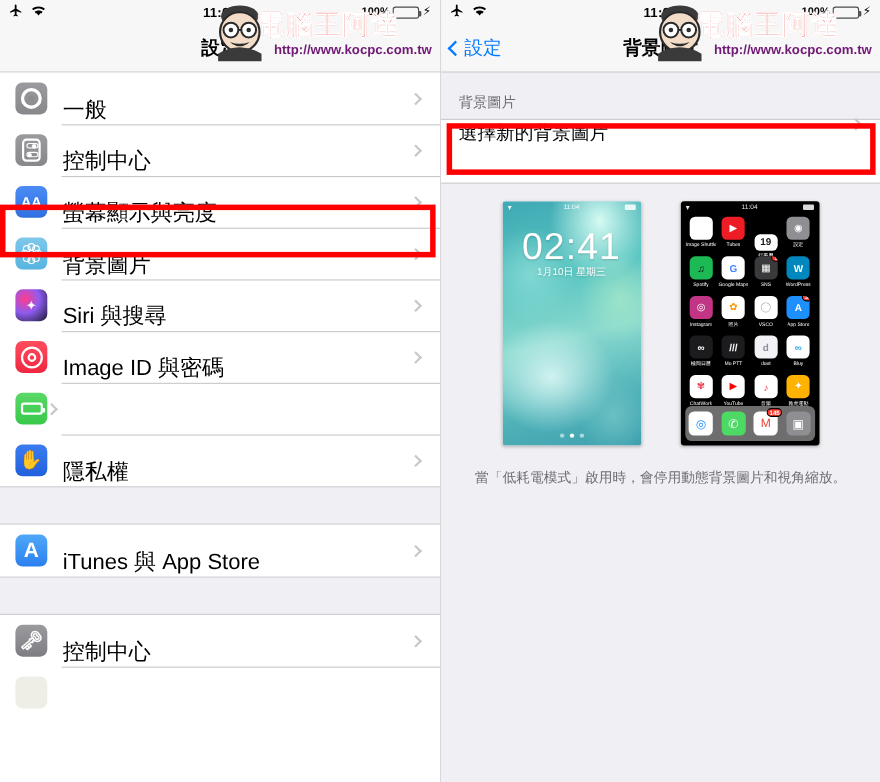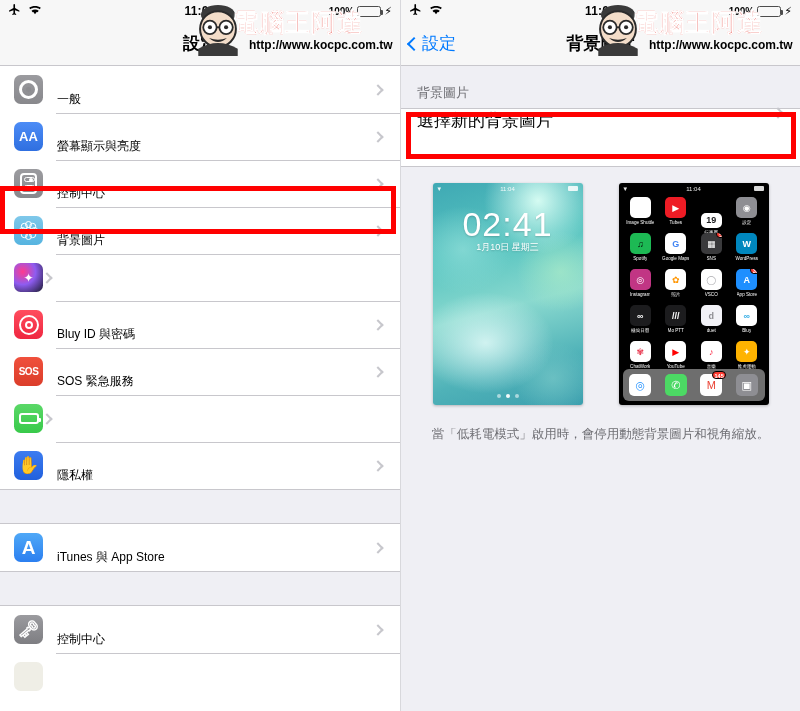--- a/index.html
+++ b/index.html
@@ -40,28 +40,28 @@
     font-size: 17px; font-weight: bold; color: #000;
   }
   .back-btn { display: flex; align-items: center; gap: 3px; color: #007aff; font-size: 17px; z-index: 4; cursor: pointer; }
   .chev-back { display:inline-block; width: 10px; height: 10px; border-left: 2.4px solid #007aff; border-bottom: 2.4px solid #007aff; transform: rotate(45deg); }
 
   
   .watermark { position: absolute; top: 0; right: 0; width: 215px; height: 58px; z-index: 6; pointer-events: none; }
   .wm-face { position: absolute; left: 6px; top: 4px; width: 54px; height: 52px; }
   .wm-text { position: absolute; left: 48px; top: 6px; font-size: 25px; font-weight: bold; color: #e2231a; letter-spacing: 1px;
              -webkit-text-stroke: 0.6px #fff; text-shadow: 0 0 2px #fff; }
-  .wm-url { position: absolute; left: 64px; top: 38px; font-size: 12px; font-weight: bold; color: #000000; }
+  .wm-url { position: absolute; left: 64px; top: 38px; font-size: 12px; font-weight: bold; color: #701a75; }
 
   
   .list { background: #fff; }
   .gap { height: 35px; background: #efeff4; border-top: 1px solid #c8c7cc; border-bottom: 1px solid #c8c7cc; }
   .row { position: relative; display: flex; align-items: center; height: 47px; background: #fff; padding-left: 14px; cursor: pointer; }
   .row + .row::before { content:""; position:absolute; left: 56px; right: 0; top: 0; height: 1px; background: #c8c7cc; }
-  .row-label { font-size: 12px; color: #000; margin-left: 14px; flex: 1; margin-top: 19px; }
+  .row-label { font-size: 20px; color: #000; margin-left: 14px; flex: 1; margin-top: 19px; }
   .chev { width: 8px; height: 8px; border-right: 2px solid #c7c7cc; border-top: 2px solid #c7c7cc; transform: rotate(45deg); margin-right: 18px; }
 
   .app-icon { width: 29px; height: 29px; border-radius: 6.5px; display: flex; align-items: center; justify-content: center;
               font-size: 12px; font-weight: bold; color: #fff; flex: 0 0 29px; overflow: hidden; position: relative; }
 
   
   .ic-gear { background: linear-gradient(#9b9b9f,#88888c); }
   .ic-control { background: linear-gradient(#9b9b9f,#88888c); }
   .ic-display { background: linear-gradient(#4c8cf6,#2f6fe0); font-size: 13px; }
   .ic-wallpaper { background: linear-gradient(#7fc8ea,#56b4e0); }
@@ -99,21 +99,21 @@
   
   .hl { position: absolute; border: 5px solid #ff0000; pointer-events: none; z-index: 5; }
 
   
   .sec-header { padding: 18px 0 6px 16px; font-size: 13px; color: #6d6d72; background: #efeff4; }
   .r-row { position: relative; display:flex; align-items:flex-start; height: 59px; background:#fff;
            border-top: 1px solid #c8c7cc; border-bottom: 1px solid #c8c7cc; padding-left: 16px; cursor: pointer; }
   .r-row-label { font-size: 17px; color:#000; flex:1; }
   .previews { display:flex; justify-content:center; gap: 36px; padding: 16px 0 12px; background:#efeff4; }
 
-  .prev { width: 150px; height: 222px; border-radius: 3px; overflow: hidden; position: relative;
+  .prev { width: 126px; height: 222px; border-radius: 3px; overflow: hidden; position: relative;
           box-shadow: 0 1px 3px rgba(0,0,0,.25); }
   .prev-lock {
     background:
       radial-gradient(ellipse 60% 40% at 70% 8%, rgba(220,255,245,.95), rgba(220,255,245,0) 60%),
       radial-gradient(ellipse 50% 30% at 20% 30%, rgba(140,220,215,.8), rgba(140,220,215,0) 65%),
       radial-gradient(ellipse 45% 28% at 85% 40%, rgba(170,235,200,.7), rgba(170,235,200,0) 65%),
       radial-gradient(ellipse 70% 35% at 35% 72%, rgba(225,250,248,.85), rgba(225,250,248,0) 65%),
       radial-gradient(ellipse 40% 25% at 80% 88%, rgba(120,200,200,.7), rgba(120,200,200,0) 65%),
       linear-gradient(165deg, #3fa9b4 0%, #57c4c0 30%, #8ad9cf 55%, #4fb2b8 80%, #3c9fae 100%);
   }
@@ -197,32 +197,32 @@
     <div class="list">
 
       <div class="row">
         <span class="app-icon ic-gear">
             <span class="gear-glyph"></span>
           </span>
         <span class="row-label">一般</span>
         <span class="chev"></span>
       </div>
       <div class="row">
-        <span class="app-icon ic-display">AA</span>
-        <span class="row-label">螢幕顯示與亮度</span>
-        <span class="chev"></span>
-      </div>
-      <div class="row">
         <span class="app-icon ic-control">
             <span class="ctrl-glyph">
               <i class="t"></i>
               <i class="b"></i>
             </span>
           </span>
         <span class="row-label">控制中心</span>
+        <span class="chev"></span>
+      </div>
+      <div class="row">
+        <span class="app-icon ic-display">AA</span>
+        <span class="row-label">螢幕顯示與亮度</span>
         <span class="chev"></span>
       </div>
       <div class="row">
         <span class="app-icon ic-wallpaper">
           <span class="flower">
             <span style="transform:translate(0,-6px)"></span>
               <span style="transform:translate(4.2px,-4.2px)"></span>
             <span style="transform:translate(6px,0)"></span>
               <span style="transform:translate(4.2px,4.2px)"></span>
             <span style="transform:translate(0,6px)"></span>
@@ -230,32 +230,28 @@
             <span style="transform:translate(-6px,0)"></span>
               <span style="transform:translate(-4.2px,-4.2px)"></span>
             <span></span>
           </span>
         </span>
         <span class="row-label">背景圖片</span>
         <span class="chev"></span>
       </div>
       <div class="row">
         <span class="app-icon ic-siri">✦</span>
+        <span class="row-label">Siri 與搜尋</span>
         <span class="chev"></span>
       </div>
       <div class="row">
         <span class="app-icon ic-touchid">
             <span class="touch-glyph"></span>
           </span>
-        <span class="row-label">Bluy ID 與密碼</span>
-        <span class="chev"></span>
-      </div>
-      <div class="row">
-        <span class="app-icon ic-sos">SOS</span>
-        <span class="row-label">SOS 緊急服務</span>
+        <span class="row-label">Image ID 與密碼</span>
         <span class="chev"></span>
       </div>
       <div class="row">
         <span class="app-icon ic-battery">
             <span class="batt-glyph"></span>
           </span>
         <span class="chev"></span>
       </div>
       <div class="row">
         <span class="app-icon ic-privacy">

